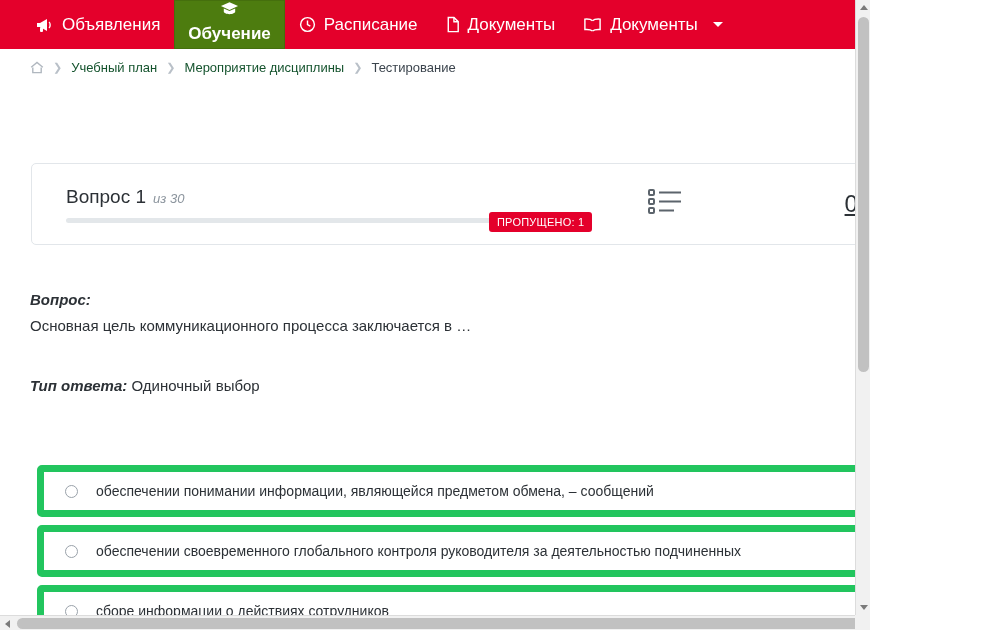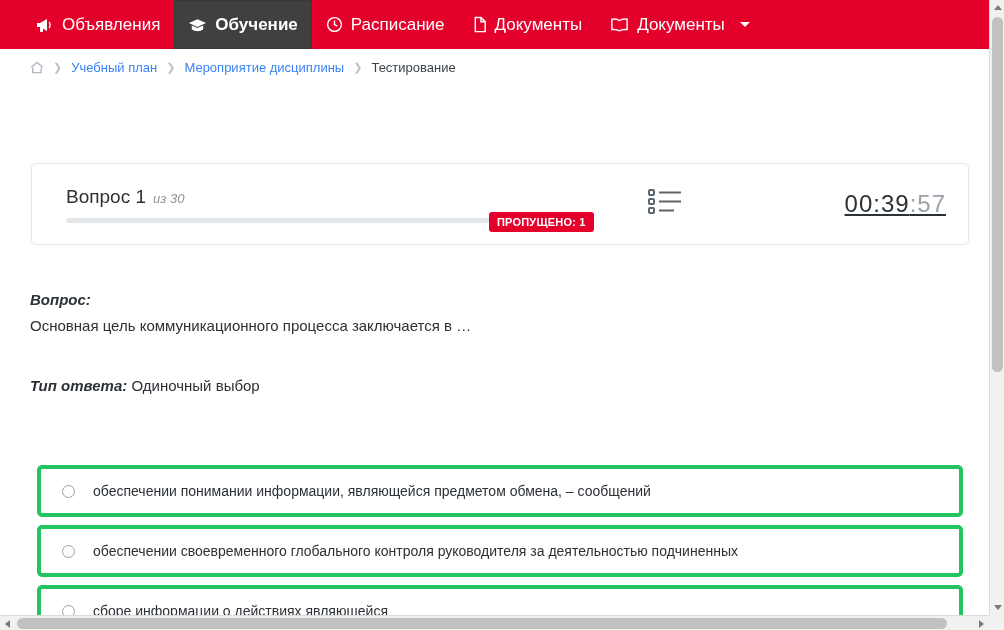--- a/index.html
+++ b/index.html
@@ -5,21 +5,21 @@
   * { box-sizing: border-box; }
   html, body {
     margin: 0; padding: 0;
     width: 1004px; height: 630px;
     overflow: hidden;
     background: #ffffff;
     font-family: "Liberation Sans", sans-serif;
   }
   #page {
     position: relative;
-    width: 1004px; height: 630px;
+    width: 870px; height: 630px;
     overflow: hidden;
     background: #fff;
   }
 
   
   .navbar {
     position: absolute;
     top: 0; left: 0;
     width: 989px; height: 49px;
     background: #e4002b;
@@ -33,23 +33,24 @@
     align-items: center;
     gap: 8px;
     padding: 0 14px;
     font-size: 17px;
     color: #ffffff;
     white-space: nowrap;
     cursor: pointer;
     user-select: none;
   }
   .nav-item.active {
-    background: #404040;
+    background: #4d7c0f;
     box-shadow: inset 0 0 0 1px rgba(0,0,0,.10);
     font-weight: bold;
+    flex-direction: column;
   }
   .nav-item .ico { display: inline-flex; align-items: center; }
   .caret {
     display: inline-block;
     width: 0; height: 0;
     margin-left: 7px;
     border-left: 5px solid transparent;
     border-right: 5px solid transparent;
     border-top: 5px solid #fff;
   }
@@ -57,21 +58,21 @@
   
   .breadcrumb {
     position: absolute;
     top: 60px; left: 30px;
     display: flex;
     align-items: center;
     gap: 9px;
     font-size: 13px;
     color: #6b7785;
   }
-  .breadcrumb a { color: #3b82f6; text-decoration: none; cursor: pointer; text-align: center; }
+  .breadcrumb a { color: #14532d; text-decoration: none; cursor: pointer; text-align: center; }
   .breadcrumb .sep {
     color: #b9c0c8;
     font-size: 11px;
   }
   .breadcrumb .current { color: #3b444d; }
   .home-ico { display: inline-flex; color: #b0b7bf; }
 
   
   .page-title {
     position: absolute;
@@ -114,21 +115,21 @@
     height: 100%;
     width: 0%;
     background: #e4002b;
   }
   .badge-skipped {
     position: absolute;
     left: 457px; top: 26px;
     background: #e4002b;
     color: #fff;
     font-size: 11px;
-    font-weight: bold;
+    font-weight: normal;
     border-radius: 3px;
     padding: 4px 8px 4px 8px;
     letter-spacing: .2px;
     white-space: nowrap;
   }
   .list-ico-wrap {
     flex: 1;
     display: flex;
     justify-content: center;
     color: #5c646c;
@@ -164,21 +165,21 @@
   .answers {
     position: absolute;
     left: 37px; top: 465px;
     width: 926px;
   }
   .answer {
     position: relative;
     height: 52px;
     margin-bottom: 8px;
     background: #fff;
-    border: 4px solid #22c55e;
+    border: 7px solid #22c55e;
     border-radius: 5px;
     display: flex;
     align-items: center;
     cursor: pointer;
   }
   .radio {
     width: 13px; height: 13px;
     margin-left: 21px;
     border: 1px solid #9aa2aa;
     border-radius: 50%;
@@ -380,21 +381,21 @@
     <div class="answer">
       <span class="radio"></span>
       <span class="answer-text">обеспечении понимании информации, являющейся предметом обмена, – сообщений</span>
     </div>
     <div class="answer">
       <span class="radio"></span>
       <span class="answer-text">обеспечении своевременного глобального контроля руководителя за деятельностью подчиненных</span>
     </div>
     <div class="answer">
       <span class="radio"></span>
-      <span class="answer-text">сборе информации о действиях являющейся</span>
+      <span class="answer-text">сборе информации о действиях сотрудников</span>
     </div>
   </div>
 
   <div class="vscroll">
     <div class="arrow-up">
         <span class="tri-up"></span>
       </div>
     <div class="vthumb"></div>
     <div class="arrow-down">
         <span class="tri-down"></span>

